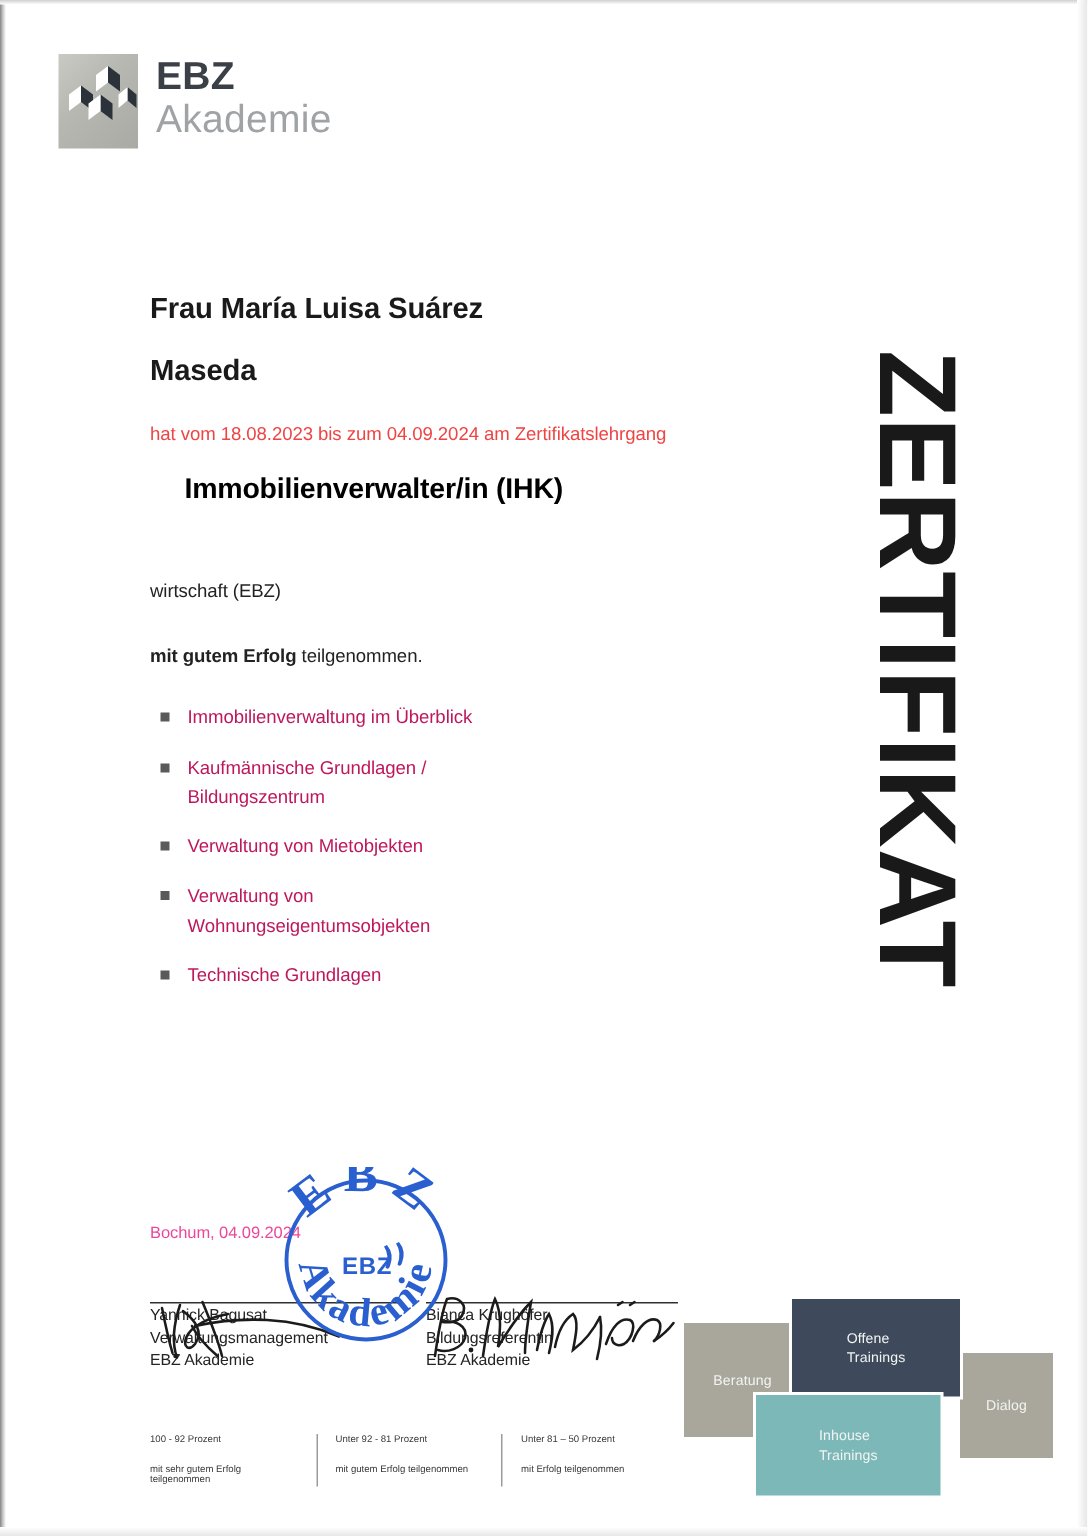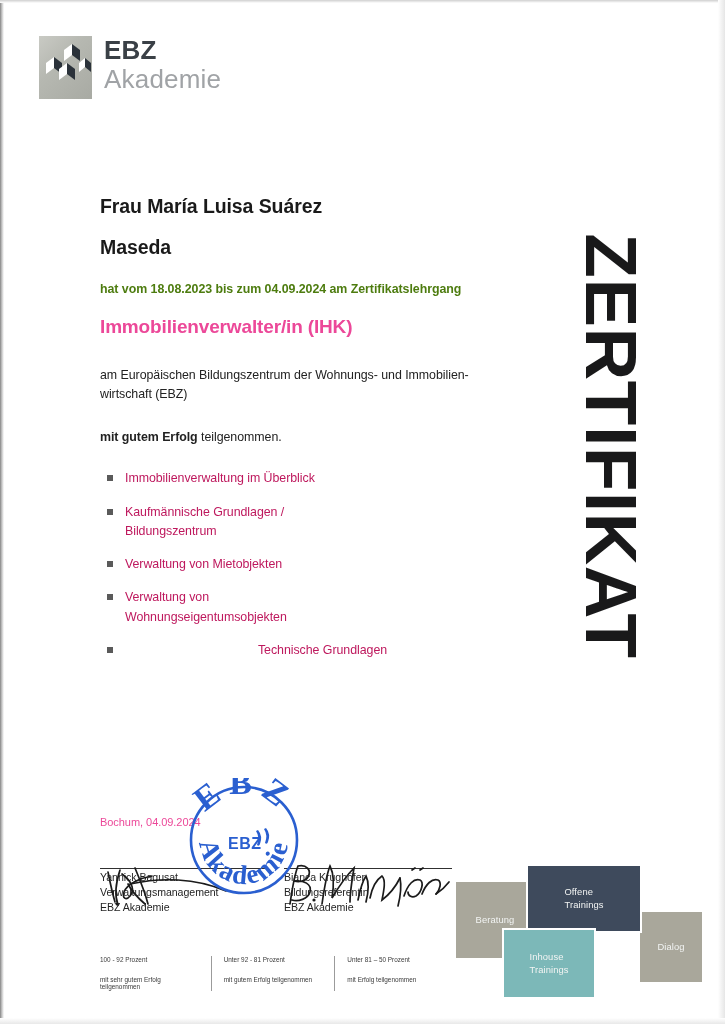--- a/index.html
+++ b/index.html
@@ -96,31 +96,32 @@
     font-weight: 700;
     color: #1a1a1a;
     line-height: 1.05;
     letter-spacing: -0.1px;
   }
   .recipient-line.second {
     margin-top: 21px;
   }
   .attend-line {
     font-size: 12.4px;
-    font-weight: 700;
-    color: #4d7c0f;
+    font-weight: 400;
+    color: #ef4444;
     margin-top: 24px;
     letter-spacing: -0.05px;
   }
   .course-title {
     font-size: 19px;
     font-weight: 700;
-    color: #ec4899;
+    color: #000000;
     margin-top: 20px;
     letter-spacing: -0.15px;
+    margin-left: 23px;
   }
   .para {
     font-size: 12.4px;
     line-height: 1.52;
     color: #222;
     letter-spacing: -0.05px;
   }
   .para.institution { margin-top: 28px; width: 412px; }
   .para.result { margin-top: 24px; }
   .para.contents { margin-top: 27px; width: 405px; }
@@ -133,21 +134,21 @@
   }
   .bullet {
     position: relative;
     font-size: 12.4px;
     line-height: 1.55;
     color: #be185d;
     padding-left: 25px;
     margin-bottom: 14px;
     letter-spacing: -0.05px;
   }
-  .bullet:last-child { margin-bottom: 0; text-align: center; }
+  .bullet:last-child { margin-bottom: 0; }
   .bullet-marker {
     position: absolute;
     left: 7px;
     top: 6px;
     width: 6px;
     height: 6px;
     background: #5a5a5a;
   }
 
   
@@ -280,28 +281,28 @@
     width: 78px; height: 76px;
     background: #a9a79b;
   }
   .block-offene {
     left: 76px; top: 8px;
     width: 112px; height: 65px;
     background: #3e4a5c;
     box-shadow: 0 0 0 2px #ffffff;
   }
   .block-dialog {
-    left: 188px; top: 54px;
+    left: 188px; top: 44px;
     width: 62px; height: 70px;
     background: #a9a79b;
     box-shadow: 0 0 0 2px #ffffff;
   }
   .block-inhouse {
     left: 52px; top: 72px;
-    width: 90px; height: 67px;
+    width: 123px; height: 67px;
     background: #7cb8b8;
     box-shadow: 0 0 0 2px #ffffff;
   }
   .block-beratung { z-index: 1; }
   .block-offene { z-index: 3; }
   .block-dialog { z-index: 2; }
   .block-inhouse { z-index: 4; }
   .block span { display: block; }
 </style>
 </head>
@@ -346,21 +347,21 @@
   <div class="body-col">
 
     <div class="recipient-line">Frau María Luisa Suárez</div>
     <div class="recipient-line second">Maseda</div>
 
     <div class="attend-line">hat vom 18.08.2023 bis zum 04.09.2024 am Zertifikatslehrgang</div>
 
     <div class="course-title">Immobilienverwalter/in (IHK)</div>
 
     <div class="para institution">
-      <span>am Europäischen Bildungszentrum der Wohnungs- und Immobilien-</span><br>
+      <br>
       <span>wirtschaft (EBZ)</span>
     </div>
 
     <div class="para result">
       <span class="bold">mit gutem Erfolg</span><span> teilgenommen.</span>
     </div>
 
 
     <ul class="bullets">
       <li class="bullet">

